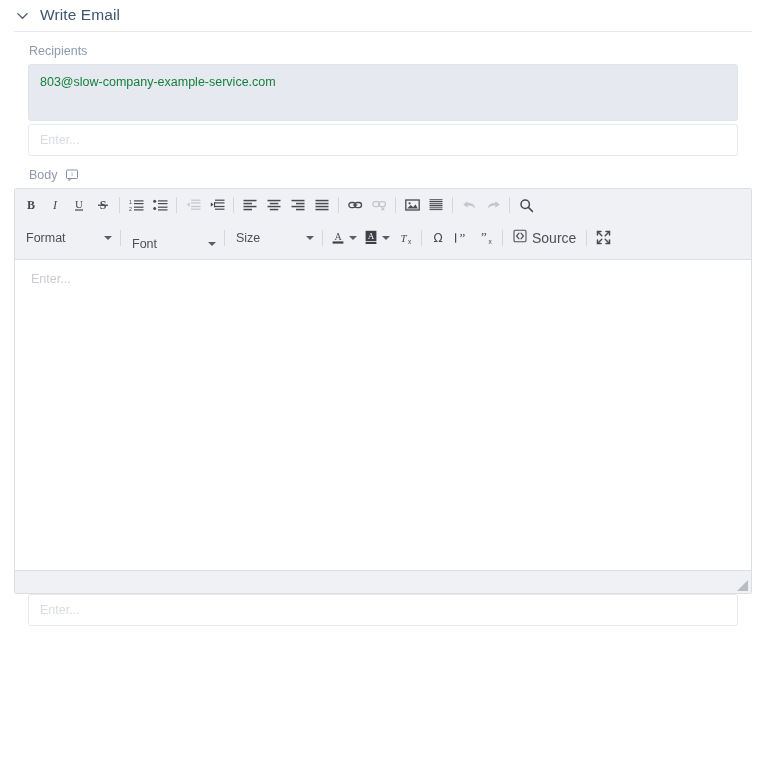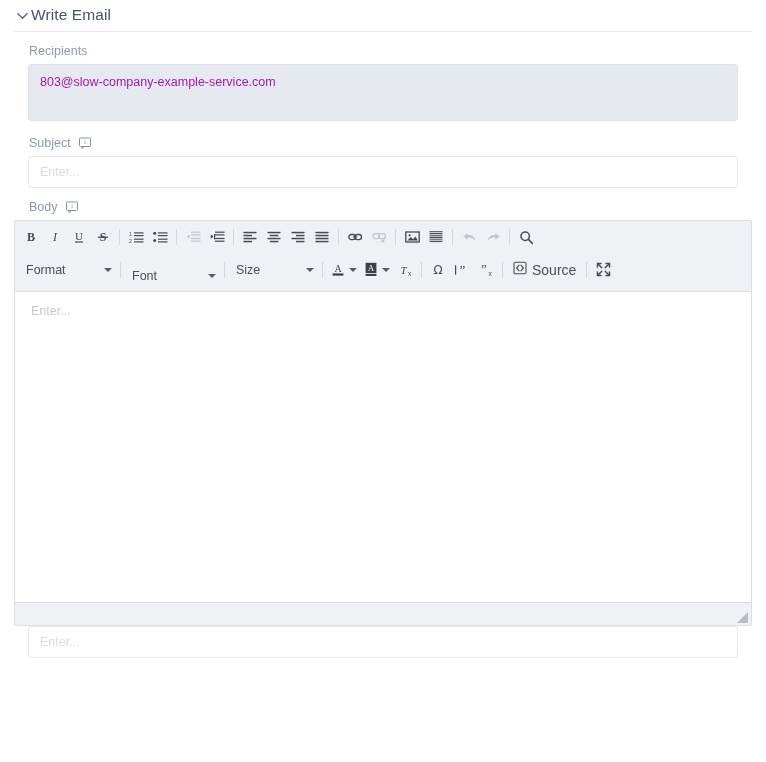--- a/index.html
+++ b/index.html
@@ -13,20 +13,21 @@
     font-family: "Liberation Sans", sans-serif;
     font-size: 13px;
     color: #3b4351;
     overflow: hidden;
   }
 
   
   .panel-header {
     display: flex;
     align-items: center;
+    gap: 9px;
     padding: 6px 0 7px 14px;
     cursor: pointer;
   }
   .chev {
     width: 17px;
     height: 17px;
     flex: 0 0 auto;
     color: #4e6178;
     display: flex;
     align-items: center;
@@ -66,21 +67,21 @@
   .ta-recipients {
     width: 100%;
     box-sizing: border-box;
     height: 57px;
     background: #e6e9ef;
     border: 1px solid #dfe3ea;
     border-radius: 3px;
     padding: 9px 11px;
     font-family: "Liberation Sans", sans-serif;
     font-size: 12.5px;
-    color: #a21caf;
+    color: #15803d;
     resize: none;
     outline: none;
     line-height: 1.3;
   }
 
   .txt-input {
     width: 100%;
     box-sizing: border-box;
     height: 32px;
     background: #ffffff;
@@ -220,30 +221,20 @@
 <div class="hr"></div>
 
 <div class="field">
   <div class="field-label">
     <span>Recipients</span>
   </div>
   <textarea class="ta-recipients" spellcheck="false" style="">803@slow-company-example-service.com</textarea>
 </div>
 
 <div class="field">
-  <div class="field-label">
-    <span>Subject</span>
-    <span class="info-icon">
-      <svg width="14" height="13" viewBox="0 0 14 13" fill="none" stroke="#8192a8" stroke-width="1">
-          <rect x="1.5" y="1" width="11" height="8.5" rx="1"></rect>
-          <path d="M4 9.5v2.2l2.2-2.2" fill="none"></path>
-          <text x="7" y="7.2" font-size="6" font-family="Liberation Serif, serif" fill="#8192a8" stroke="none" text-anchor="middle">i</text>
-        </svg>
-    </span>
-  </div>
   <input class="txt-input" type="text" placeholder="Enter..." style="">
 </div>
 
 <div class="field" style="padding-bottom:0">
   <div class="field-label">
     <span>Body</span>
     <span class="info-icon">
       <svg width="14" height="13" viewBox="0 0 14 13" fill="none" stroke="#8192a8" stroke-width="1">
           <rect x="1.5" y="1" width="11" height="8.5" rx="1"></rect>
           <path d="M4 9.5v2.2l2.2-2.2" fill="none"></path>

